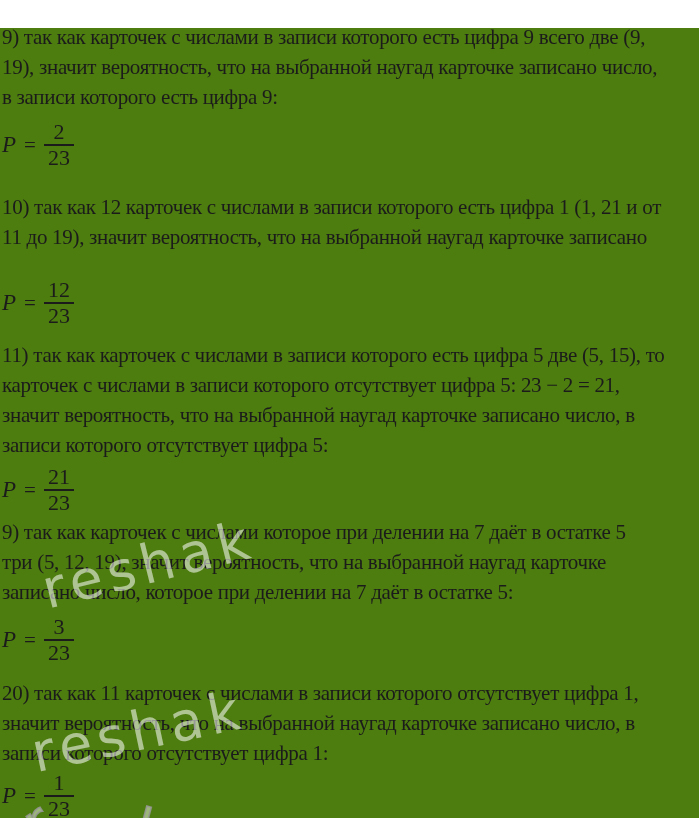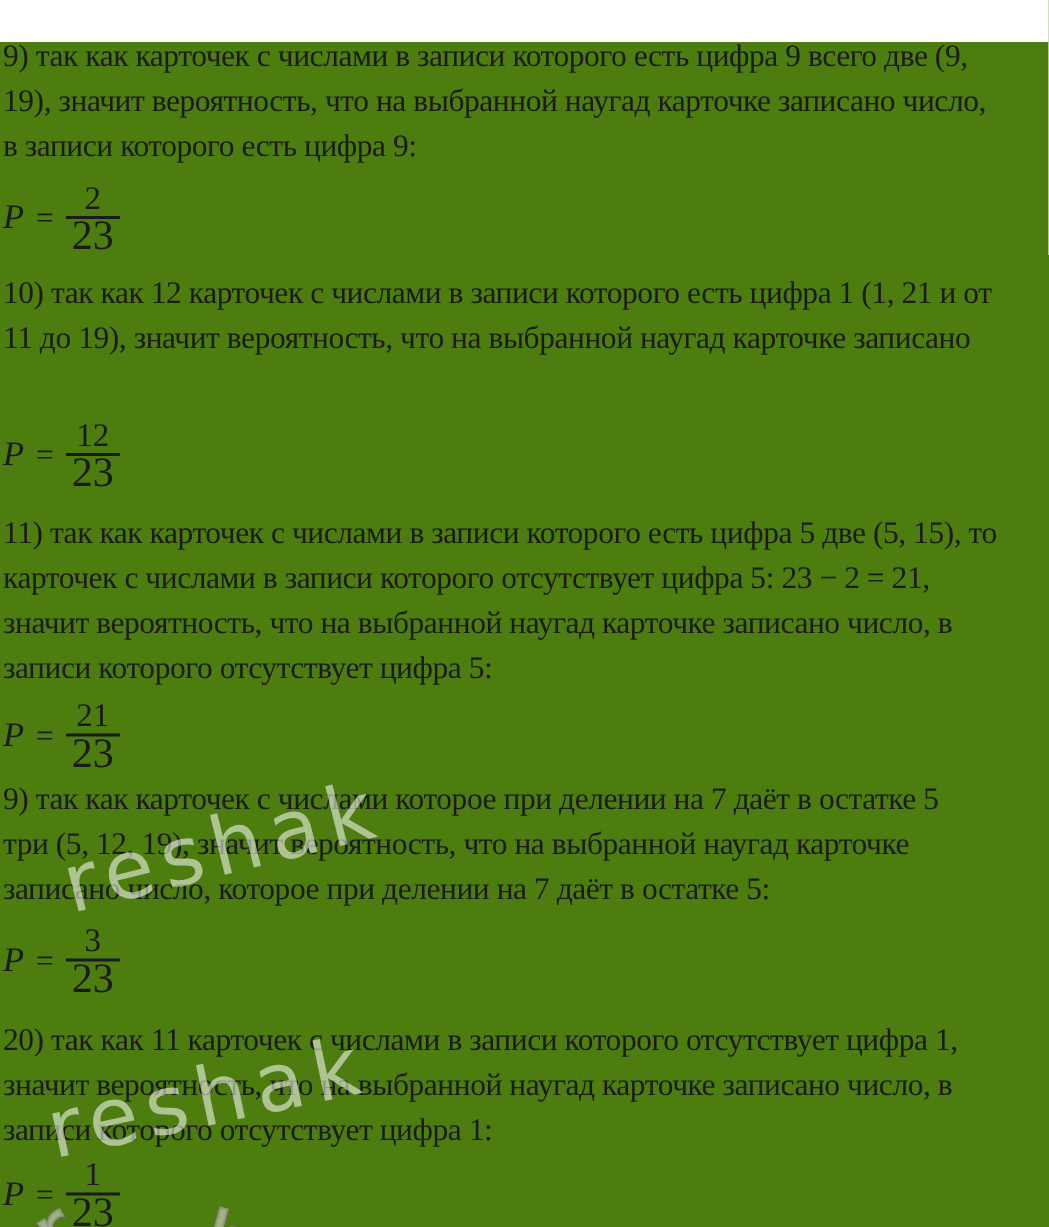--- a/index.html
+++ b/index.html
@@ -52,21 +52,21 @@
     flex-direction: column;
     align-items: center;
   }
   .frac .num {
     font-size: 22px;
     line-height: 24px;
     padding: 0 4px;
     text-align: center;
   }
   .frac .den {
-    font-size: 28px;
+    font-size: 22px;
     line-height: 24px;
     padding: 0 4px;
     text-align: right;
     border-top: 2px solid #1b1b1b;
   }
   
   .wm-letter {
     position: absolute;
     font-family: "DejaVu Sans", sans-serif;
     font-size: 52px;
@@ -101,21 +101,21 @@
   </div>
   <div class="formula" style="top: 92px;">
     <span class="lhs">P</span>
     <span class="eq">=</span>
     <span class="frac">
       <span class="num">2</span>
       <span class="den">23</span>
     </span>
   </div>
 
-  <div class="para" style="top: 152px;">
+  <div class="para" style="top: 164px;">
     <div class="line">10) так как 12 карточек с числами в записи которого есть цифра 1 (1, 21 и от</div>
     <div class="line">11 до 19), значит вероятность, что на выбранной наугад карточке записано</div>
   </div>
   <div class="formula" style="top: 250px;">
     <span class="lhs">P</span>
     <span class="eq">=</span>
     <span class="frac">
       <span class="num">12</span>
       <span class="den">23</span>
     </span>

